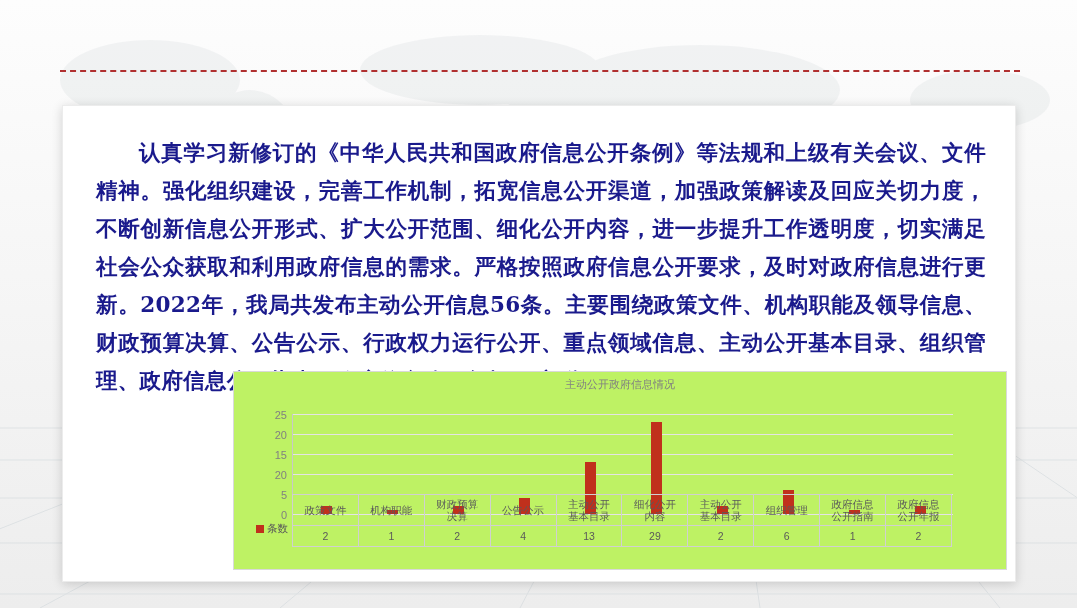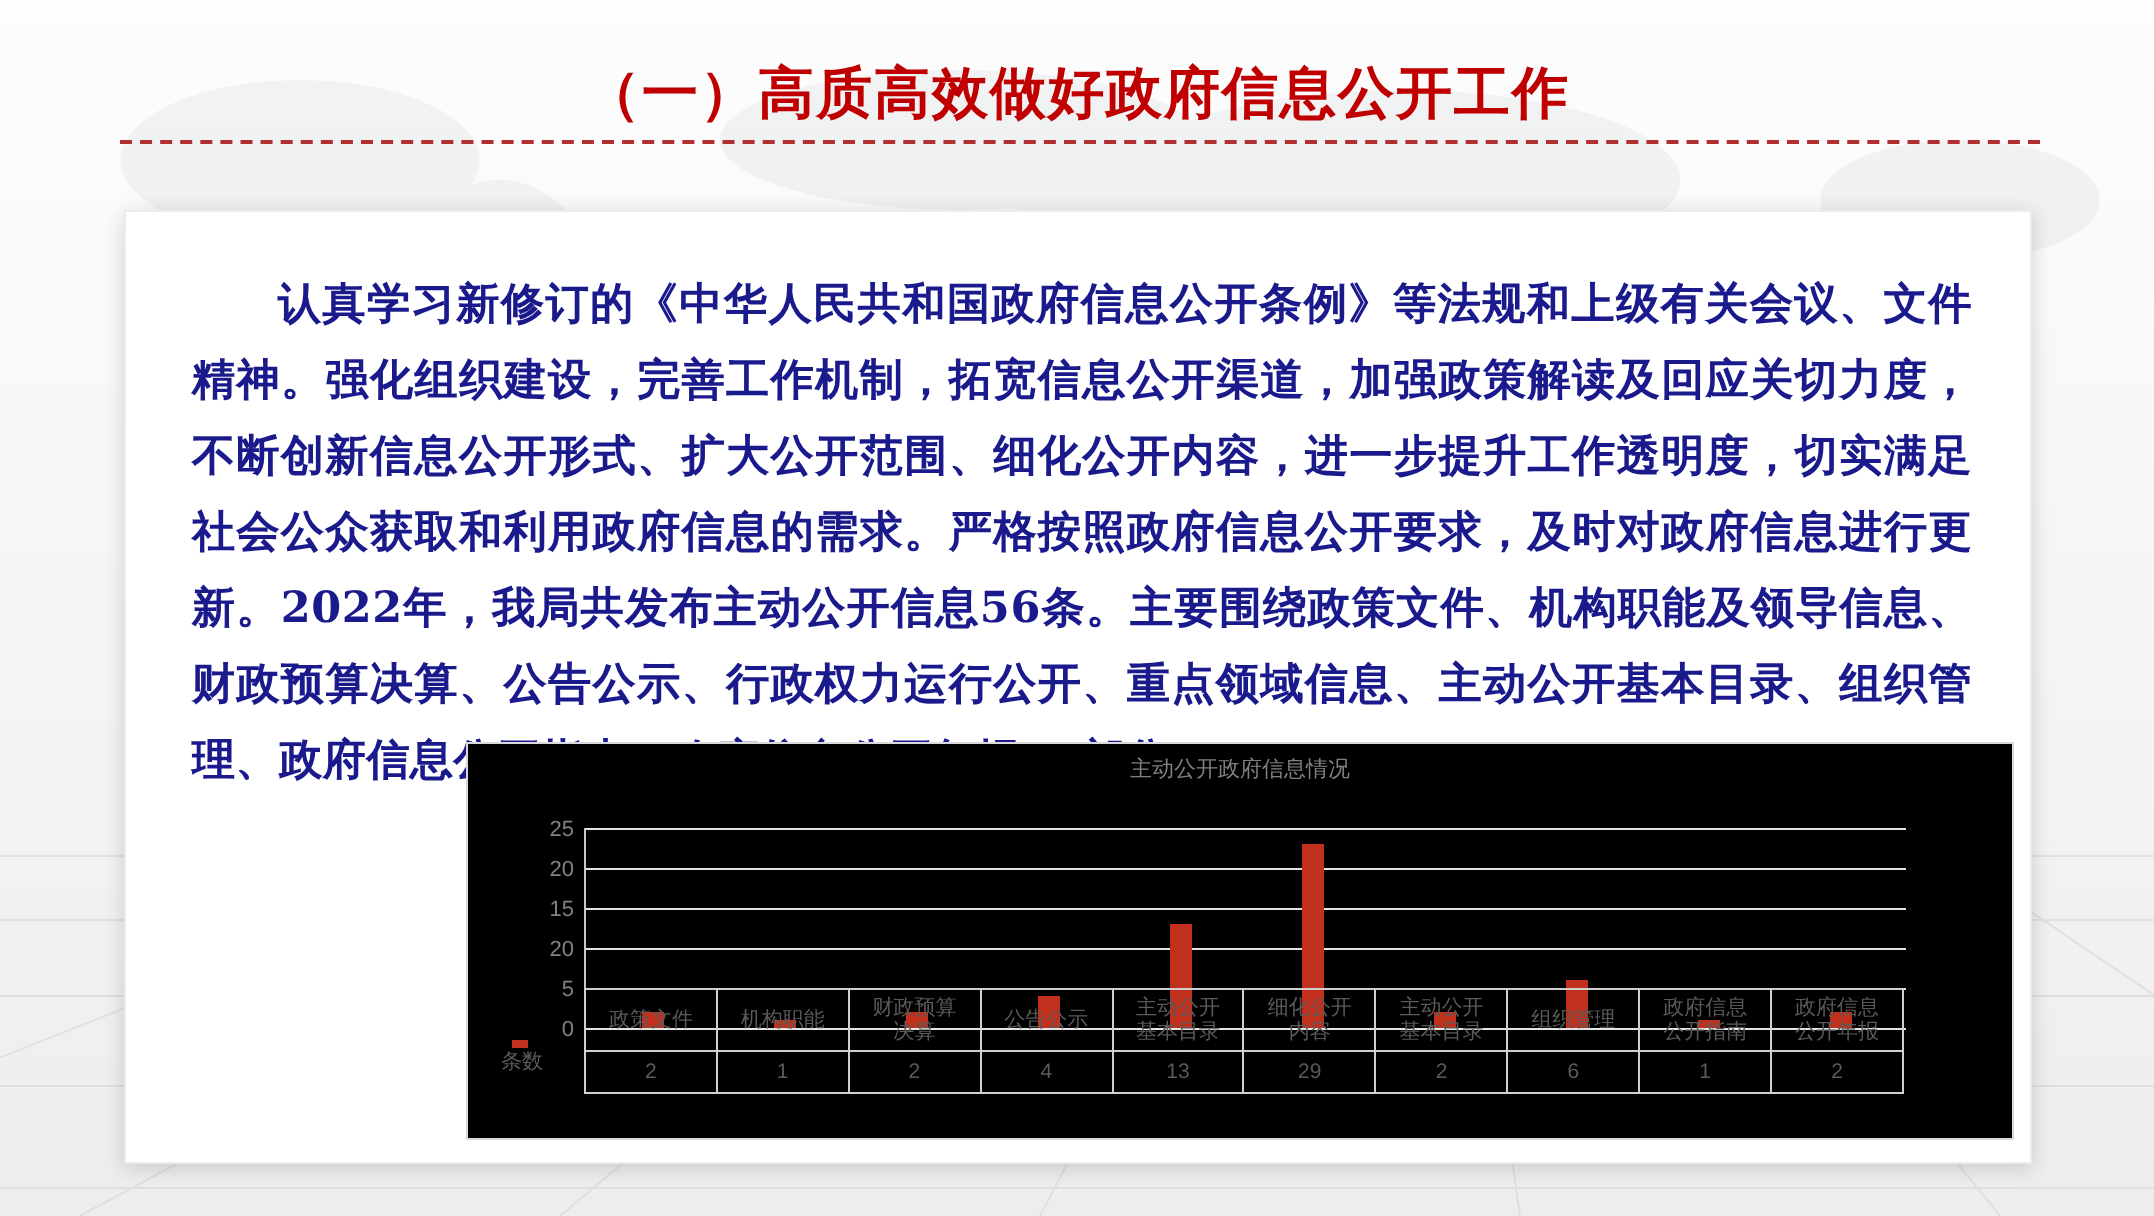--- a/index.html
+++ b/index.html
@@ -81,21 +81,21 @@
     font-weight: bold;
     letter-spacing: 0.3px;
   }
   
   .chart-wrap {
     position: absolute;
     left: 170px;
     top: 265px;
     width: 772px;
     height: 197px;
-    background: #000000;
+    background: #bef264;
     border: 1px solid #d9d9d9;
   }
   .chart-title {
     position: absolute;
     top: 5px;
     left: 0;
     width: 772px;
     text-align: center;
     font-size: 11px;
     color: #808080;
@@ -177,21 +177,20 @@
     width: 58px;
     height: 18px;
     display: flex;
     align-items: center;
     justify-content: flex-end;
     padding-right: 4px;
     box-sizing: border-box;
     font-size: 10.5px;
     color: #5a5a5a;
     font-family: "Liberation Sans", sans-serif;
-    flex-direction: column;
   }
   .legend-swatch {
     display: inline-block;
     width: 8px;
     height: 8px;
     background: #c0301c;
     margin-right: 3px;
   }
 </style>
 </head>
@@ -222,21 +221,20 @@
       <line x1="1000" y1="210" x2="830" y2="0"></line>
       <line x1="1240" y1="210" x2="930" y2="0"></line>
       <line x1="0" y1="30" x2="1077" y2="30"></line>
       <line x1="0" y1="62" x2="1077" y2="62"></line>
       <line x1="0" y1="100" x2="1077" y2="100"></line>
       <line x1="0" y1="145" x2="1077" y2="145"></line>
       <line x1="0" y1="196" x2="1077" y2="196"></line>
     </g>
   </svg>
 
-  <div class="title">（一）高质高效做好政府信息公开工作</div>
   <div class="title-rule"></div>
 
   <div class="content-card">
 
     <div class="body-text">认真学习新修订的《中华人民共和国政府信息公开条例》等法规和上级有关会议、文件精神。强化组织建设，完善工作机制，拓宽信息公开渠道，加强政策解读及回应关切力度，不断创新信息公开形式、扩大公开范围、细化公开内容，进一步提升工作透明度，切实满足社会公众获取和利用政府信息的需求。严格按照政府信息公开要求，及时对政府信息进行更新。2022年，我局共发布主动公开信息56条。主要围绕政策文件、机构职能及领导信息、财政预算决算、公告公示、行政权力运行公开、重点领域信息、主动公开基本目录、组织管理、政府信息公开指南、政府信息公开年报10部分。</div>
 
     <div class="chart-wrap">
       <div class="chart-title">主动公开政府信息情况</div>
 
       <div class="plot">

